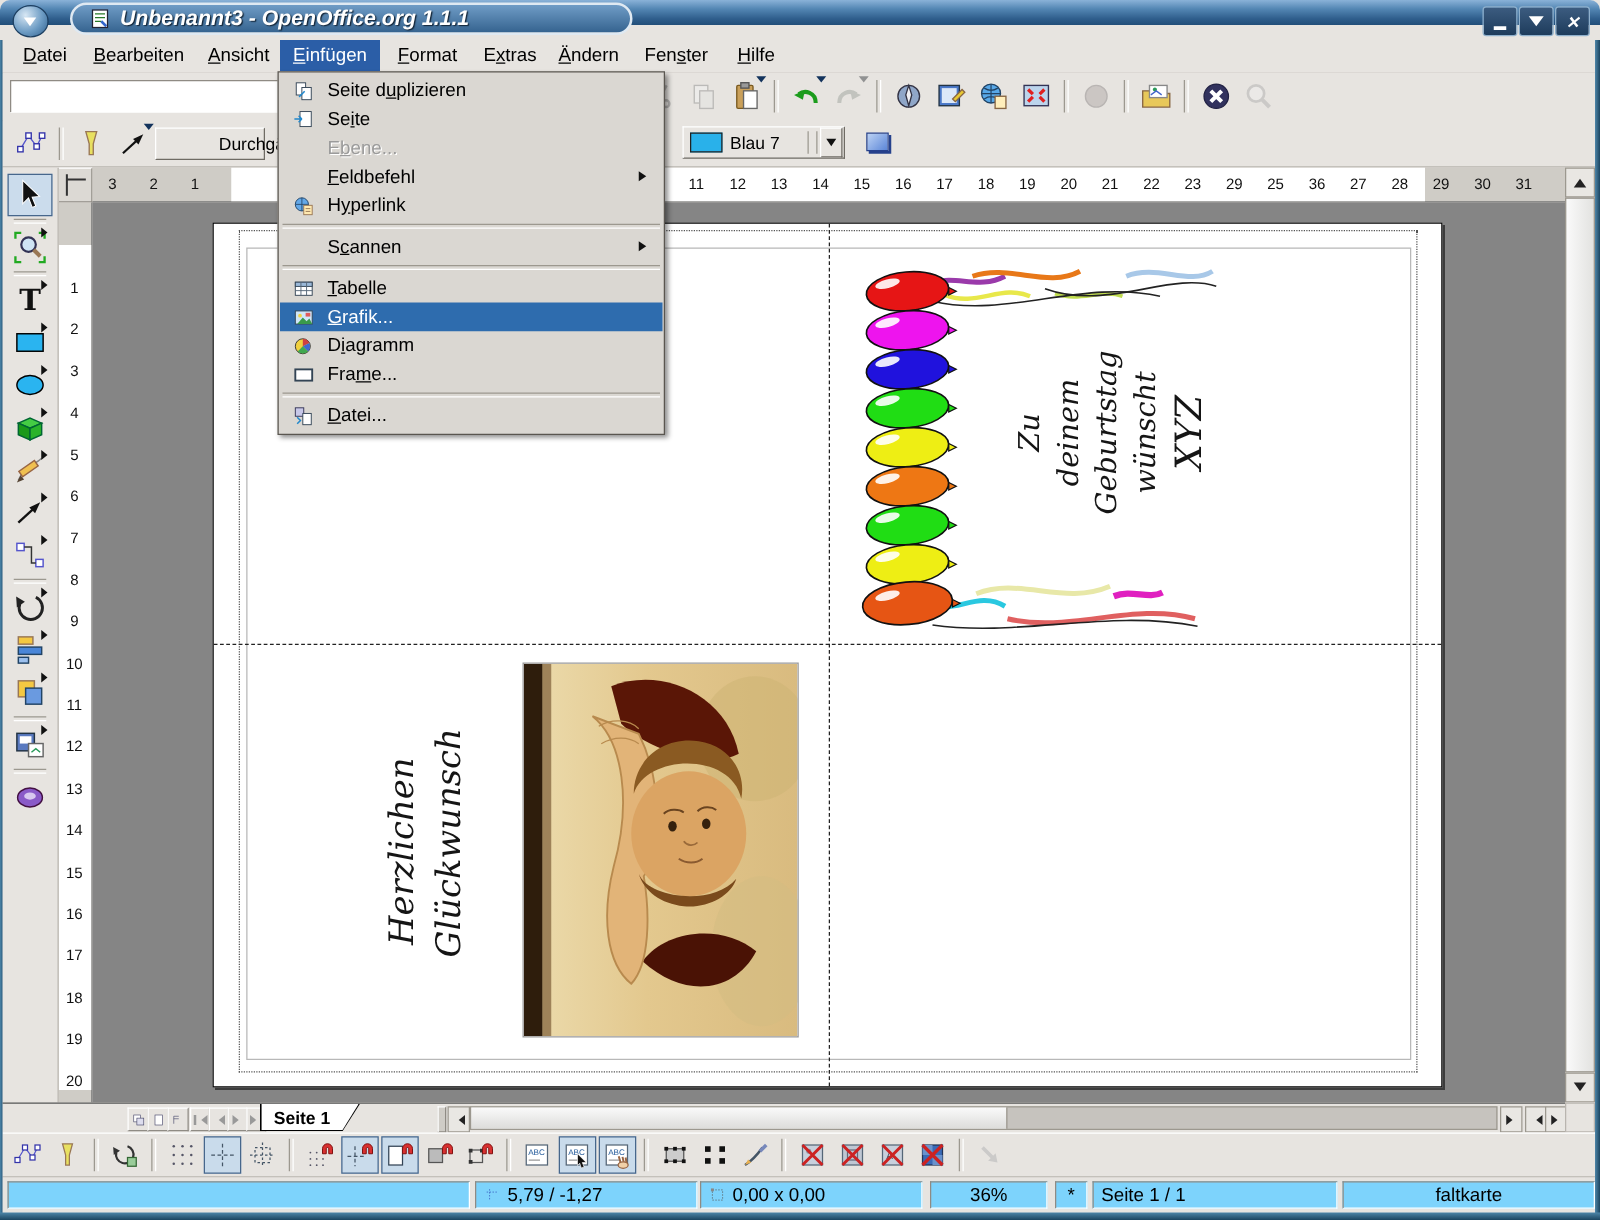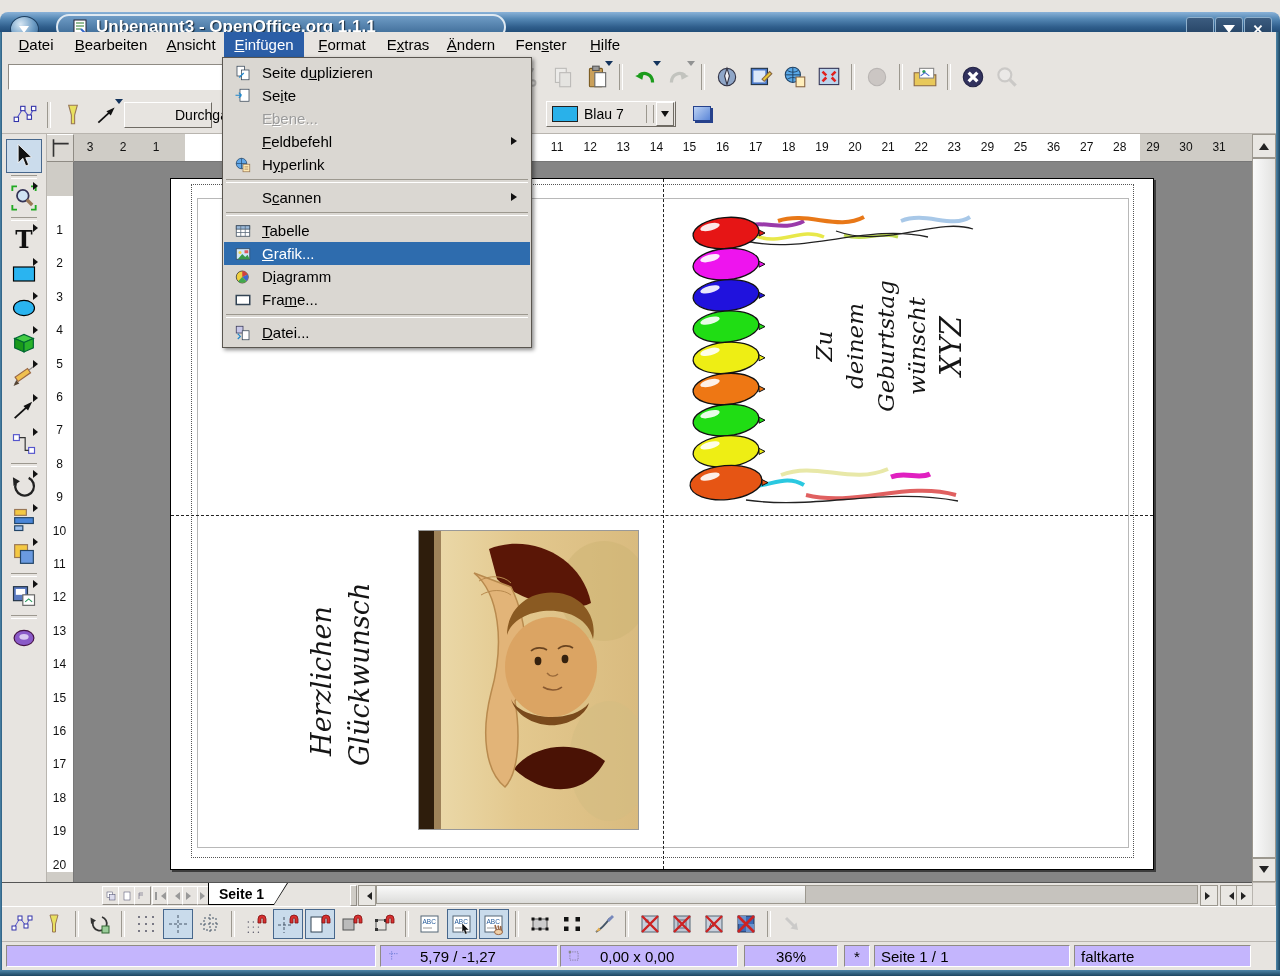--- a/index.html
+++ b/index.html
@@ -1,21 +1,21 @@
 <!DOCTYPE html>
 <html><head>
 <meta charset="utf-8">
 <style>
   html,body{margin:0;padding:0;}
   body{width:1280px;height:976px;overflow:hidden;font-family:"Liberation Sans",sans-serif;background:#2b5d80;}
   #app{position:relative;width:1280px;height:976px;background:#e7e4e0;}
   
-  .titlebar{position:absolute;left:0;top:12px;width:1280px;height:20px;
+  .titlebar{position:absolute;left:0;top:0;width:1280px;height:20px;
     background:linear-gradient(180deg,#8ab2d8 0%,#5487b4 35%,#2f5e8c 75%,#224e79 100%);
-    border-radius:8px 8px 0 0;}
+    border-radius:8px 8px 0 0;font-style:italic;}
   .winmenu-btn{position:absolute;left:10px;top:4px;width:27px;height:24px;border-radius:50%;
     background:radial-gradient(circle at 35% 30%,#d7e7f4,#6d9cc4 55%,#2f5e8c);border:1px solid #1d3f61;}
   .winmenu-btn .car{position:absolute;left:8px;top:9px;width:0;height:0;border:5px solid transparent;border-top:7px solid #fff;}
   .title-pill{position:absolute;left:56px;top:2px;width:450px;height:26px;border:2px solid #dfe9f2;border-radius:14px;
     background:linear-gradient(180deg,#6f9cc6,#35638f);display:flex;align-items:center;gap:8px;padding-left:14px;box-sizing:border-box;}
   .title-pill svg{width:16px;height:16px;}
   .title-text{color:#fff;font-weight:bold;font-size:17px;white-space:nowrap;text-shadow:1px 1px 1px #123;}
   .winbtn{position:absolute;top:5px;width:26px;height:22px;background:linear-gradient(180deg,#3c5c80,#1e3c5c);
     border:1px solid #8fb0cc;border-radius:3px;color:#fff;display:flex;align-items:center;justify-content:center;
     font-size:13px;font-weight:bold;}
@@ -120,30 +120,30 @@
   .corner-br{position:absolute;left:1252px;top:882px;width:24px;height:24px;background:#e7e4e0;border:1px solid #b9b5af;box-sizing:border-box;}
   
   .optbar{position:absolute;left:2px;top:906px;width:1274px;height:36px;background:#e7e4e0;border-top:1px solid #fff;
     border-bottom:1px solid #b9b5af;display:flex;align-items:center;padding-left:4px;box-sizing:border-box;}
   .obtn{position:relative;width:30px;height:30px;margin:0 1px;display:flex;align-items:center;justify-content:center;flex:0 0 auto;}
   .obtn svg{width:24px;height:24px;}
   .obtn.pressed{background:#c9dbeb;border:1px solid #47678c;box-sizing:border-box;}
   .obtn.grey{opacity:.45;filter:grayscale(80%);}
   
   .statusbar{position:absolute;left:2px;top:942px;width:1276px;height:28px;background:#e7e4e0;display:flex;align-items:center;}
-  .scell{height:22px;border:1px solid;border-color:#8f8b84 #fff #fff #8f8b84;background:#c4b5fd;display:flex;align-items:center;
-    font-size:15px;box-sizing:border-box;padding:0 6px;gap:19px;}
+  .scell{height:22px;border:1px solid;border-color:#8f8b84 #fff #fff #8f8b84;background:#7dd3fc;display:flex;align-items:center;
+    font-size:15px;box-sizing:border-box;padding:0 6px;gap:5px;}
   .scell svg{width:14px;height:14px;flex:0 0 auto;}
   .c-blank{position:absolute;left:4px;width:370px;}
   .c-pos{position:absolute;left:378px;width:178px;}
   .c-size{position:absolute;left:558px;width:178px;}
   .c-zoom{position:absolute;left:742px;width:94px;justify-content:center;}
   .c-mod{position:absolute;left:842px;width:26px;justify-content:center;}
   .c-page{position:absolute;left:872px;width:196px;}
-  .c-layout{position:absolute;left:1072px;width:177px;}
+  .c-layout{position:absolute;left:1072px;width:202px;justify-content:center;}
   
   .frame-l{position:absolute;left:0;top:32px;width:2px;height:944px;background:linear-gradient(90deg,#4d85a8,#2b5d80);}
   .frame-r{position:absolute;left:1276px;top:32px;width:4px;height:944px;background:linear-gradient(90deg,#4d85a8,#1c4560);}
   .frame-b{position:absolute;left:0;top:970px;width:1280px;height:6px;background:linear-gradient(180deg,#4d85a8,#1c4560);}
 </style>
 </head>
 <body>
 
 <div id="app">
 

